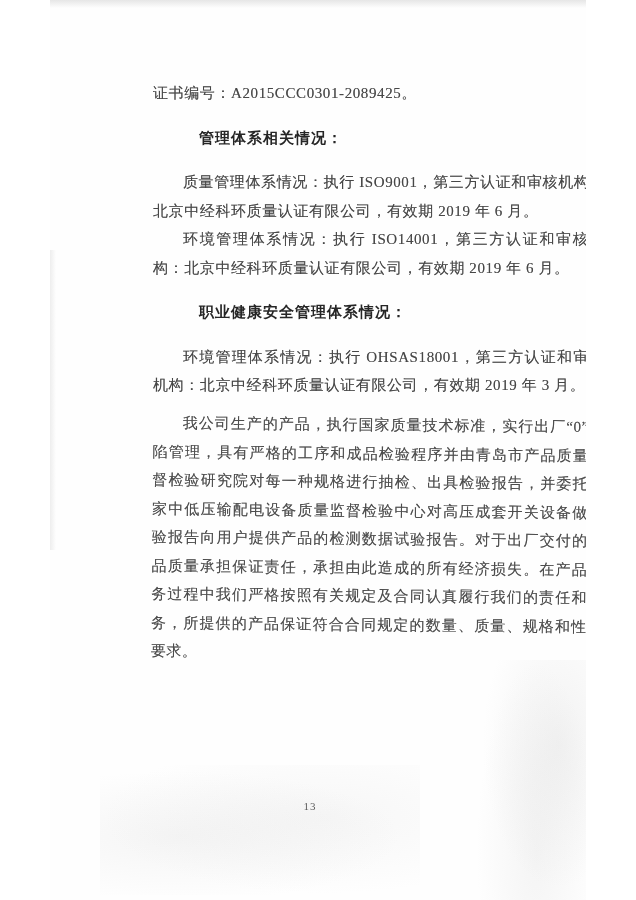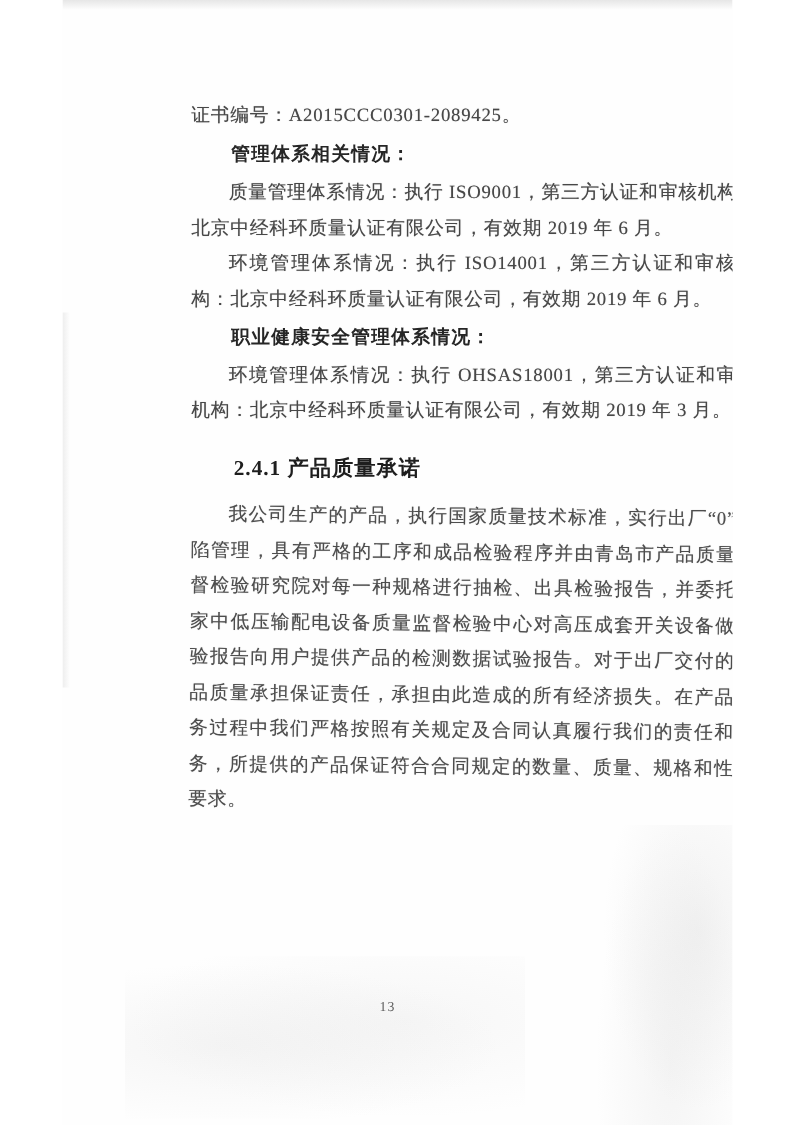--- a/index.html
+++ b/index.html
@@ -55,21 +55,21 @@
     margin: 0;
     font-size: 15px;
     line-height: 28.5px;
     letter-spacing: 0.6px;
     color: #474747;
     text-align: justify;
     text-shadow: 0 0 0.6px rgba(80,80,80,0.55);
   }
   .indent { text-indent: 2em; }
   h3.subhead {
-    margin: 2px;
+    margin: 16px;
     text-indent: 2em;
     font-family: "Liberation Sans", "DejaVu Sans", sans-serif;
     font-weight: bold;
     font-size: 15px;
     line-height: 28.5px;
     letter-spacing: 1px;
     color: #262626;
   }
   h2.section-heading {
     margin: 12px 0 0 0;
@@ -128,21 +128,20 @@
     <p class="body indent">质量管理体系情况：执行 ISO9001，第三方认证和审核机构：北京中经科环质量认证有限公司，有效期 2019 年 6 月。</p>
 
 
     <p class="body indent">环境管理体系情况：执行 ISO14001，第三方认证和审核机构：北京中经科环质量认证有限公司，有效期 2019 年 6 月。</p>
 
     <h3 class="subhead">职业健康安全管理体系情况：</h3>
 
     <p class="body indent">环境管理体系情况：执行 OHSAS18001，第三方认证和审核机构：北京中经科环质量认证有限公司，有效期 2019 年 3 月。</p>
 
 
-    <h3 class="subsection-heading">2.4.1 产品质量承诺</h3>
 
     <p class="body indent skewed">我公司生产的产品，执行国家质量技术标准，实行出厂“0”缺陷管理，具有严格的工序和成品检验程序并由青岛市产品质量监督检验研究院对每一种规格进行抽检、出具检验报告，并委托国家中低压输配电设备质量监督检验中心对高压成套开关设备做检验报告向用户提供产品的检测数据试验报告。对于出厂交付的产品质量承担保证责任，承担由此造成的所有经济损失。在产品服务过程中我们严格按照有关规定及合同认真履行我们的责任和义务，所提供的产品保证符合合同规定的数量、质量、规格和性能要求。</p>
 
   </div>
 
   <div class="page-number">13</div>
 
 </div>
 
 </body></html>

